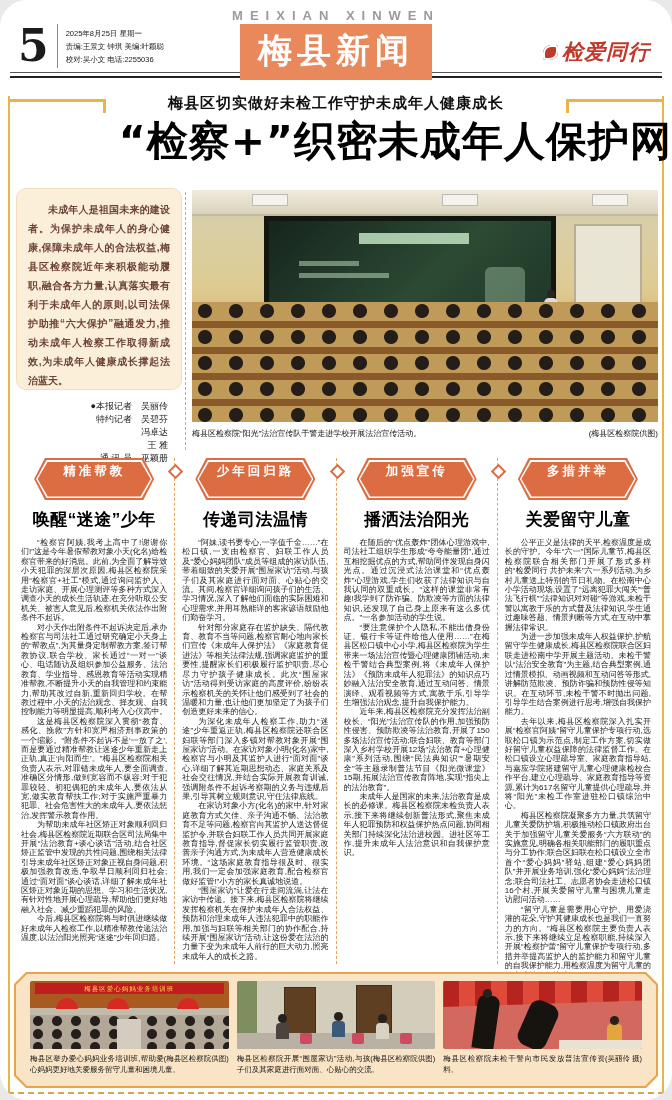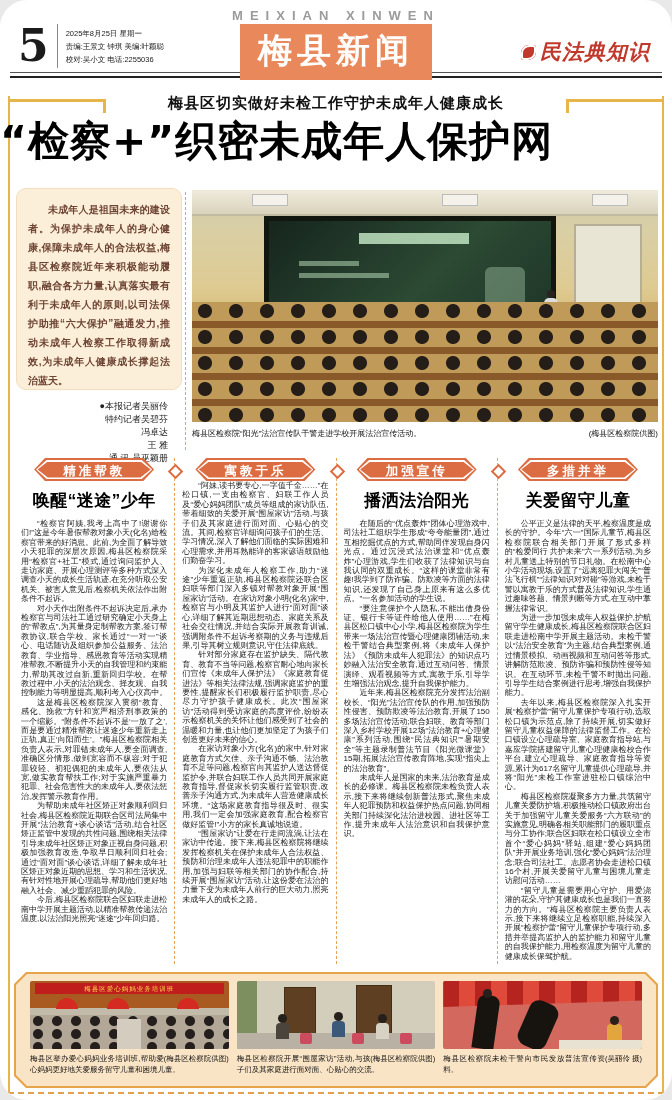--- a/index.html
+++ b/index.html
@@ -27,32 +27,32 @@
   .frame-v{position:absolute;top:96px;bottom:7px;width:2px;background:#E7B54A;}
   .bracket{position:absolute;top:99px;width:96px;height:12px;border-top:3px solid #E7B54A;}
   .bracket.l{left:10px;} .bracket.r{right:10px;}
   .bracket.l::after{content:"";position:absolute;right:0;top:0;width:3px;height:11px;background:#E7B54A;}
   .bracket.r::after{content:"";position:absolute;left:0;top:0;width:3px;height:11px;background:#E7B54A;}
   .bottom-dash{position:absolute;left:8px;right:8px;top:1092px;border-top:2px dashed #E2A14F;}
 
   
   .kicker{position:absolute;top:94px;left:0;width:100%;text-align:center;
     font-size:15px;font-weight:bold;letter-spacing:1px;color:#111;}
-  .main-title{position:absolute;top:114px;left:0;width:100%;text-align:left;
+  .main-title{position:absolute;top:114px;left:0;width:100%;text-align:right;
     font-size:41px;font-weight:900;letter-spacing:1px;color:#000;
     font-family:"DejaVu Sans",sans-serif;}
 
   
   .intro-box{position:absolute;left:16px;top:188px;width:166px;height:202px;
     background:#FCEFDA;border:1px solid #F2DDBC;border-radius:10px;
     padding:11px 11px;box-sizing:border-box;}
   .intro-box p{margin:0;font-size:10px;line-height:19px;text-indent:2em;
     text-align:justify;color:#6E4434;font-weight:bold;}
   .credits{position:absolute;left:16px;top:400px;width:166px;font-size:9px;color:#222;}
-  .credit-row{display:flex;justify-content:flex-end;line-height:13px;padding-right:14px;}
+  .credit-row{display:flex;justify-content:flex-end;gap:9px;line-height:13px;padding-right:14px;}
   .credit-row .lab{min-width:52px;text-align:right;}
   .intro-divider{position:absolute;left:185px;top:192px;height:258px;border-left:1px dashed #E8A35B;}
 
   
   .mp{position:absolute;left:192px;top:190px;width:466px;height:232px;overflow:hidden;
       background:linear-gradient(180deg,#cdc6aa 0,#d9cfa6 16%,#decb92 42%,#d4b26b 62%,#a5762f 100%);}
   .mp .ceil{position:absolute;top:0;left:0;right:0;height:24px;
       background:linear-gradient(#f0ebdb,#d9d3bd);border-bottom:2px solid #c2bba1;}
   .mp .ac{position:absolute;top:4px;width:34px;height:10px;background:#f4f2ea;border:1px solid #bbb;}
   .mp .screen{position:absolute;left:72px;top:26px;width:282px;height:116px;
@@ -74,21 +74,21 @@
   
   .columns{position:absolute;left:14px;right:14px;top:458px;height:506px;display:flex;}
   .col{flex:1;padding:0 7px;position:relative;min-width:0;}
   .col + .col{border-left:1px dashed #E8A35B;}
   .diamond{position:absolute;left:-5px;top:8px;width:7px;height:7px;background:#fff;
       border:2px solid #DC6C41;transform:rotate(45deg);z-index:2;}
   .tagwrap{width:116px;margin:0 auto;clip-path:polygon(9% 0,91% 0,100% 50%,91% 100%,9% 100%,0 50%);
       background:#DC6C41;padding:2px;}
   .tagwrap .mid{clip-path:polygon(9% 0,91% 0,100% 50%,91% 100%,9% 100%,0 50%);background:#fff;padding:1.5px;}
   .tag{clip-path:polygon(9% 0,91% 0,100% 50%,91% 100%,9% 100%,0 50%);background:#DC6C41;color:#fff;
-      font-size:12.5px;font-weight:900;letter-spacing:3px;text-align:center;line-height:19px;height:16px;}
+      font-size:12.5px;font-weight:900;letter-spacing:3px;text-align:center;line-height:19px;height:35px;}
   .subhead{font-size:17px;font-weight:900;text-align:center;margin:8px 0 7px;letter-spacing:.5px;color:#000;}
   .col-body{height:444px;overflow:hidden;}
   .col-body p{margin:0;text-indent:2em;font-size:8px;line-height:9.4px;
       text-align:justify;color:#1b1b1b;}
 
   
   .bstrip-border{position:absolute;left:14px;right:14px;top:972px;height:116px;
       background:#E8A44B;clip-path:polygon(12px 0,calc(100% - 12px) 0,100% 12px,100% calc(100% - 12px),
       calc(100% - 12px) 100%,12px 100%,0 calc(100% - 12px),0 12px);padding:2px;box-sizing:border-box;}
   .bstrip{width:100%;height:100%;background:#FAE4C6;
@@ -142,21 +142,21 @@
     <div class="page-num">5</div>
     <div class="header-div"></div>
     <div class="header-info">
       <div>2025年8月25日  星期一</div>
       <div>责编:王景文  钟琪  美编:叶颖聪</div>
       <div>校对:吴小文  电话:2255036</div>
     </div>
   </div>
   <div class="logo">
     <span class="logo-flower"></span>
-    <span class="logo-text">民法典知识</span>
+    <span class="logo-text">检爱同行</span>
   </div>
 
   <div class="frame-v" style="left:8px;"></div>
   <div class="frame-v" style="right:8px;"></div>
   <div class="bracket l"></div>
   <div class="bracket r"></div>
   <div class="bottom-dash"></div>
 
   <div class="kicker">梅县区切实做好未检工作守护未成年人健康成长</div>
   <div class="main-title">“检察+”织密未成年人保护网</div>
@@ -216,35 +216,36 @@
           <div class="mid">
             <div class="tag">精准帮教</div>
           </div>
         </div>
       <div class="subhead">唤醒“迷途”少年</div>
       <div class="col-body">
         <p>“检察官阿姨,我考上高中了!谢谢你们!”这是今年暑假帮教对象小天(化名)给检察官带来的好消息。此前,为全面了解导致小天犯罪的深层次原因,梅县区检察院采用“检察官+社工”模式,通过询问监护人、走访家庭、开展心理测评等多种方式深入调查小天的成长生活轨迹,在充分听取公安机关、被害人意见后,检察机关依法作出附条件不起诉。</p>
         <p>对小天作出附条件不起诉决定后,承办检察官与司法社工通过研究确定小天身上的“帮教点”,为其量身定制帮教方案,签订帮教协议,联合学校、家长通过“一对一”谈心、电话随访及组织参加公益服务、法治教育、学业指导、感恩教育等活动实现精准帮教,不断提升小天的自我管理和约束能力,帮助其改过自新,重新回归学校。在帮教过程中,小天的法治观念、择友观、自我控制能力等明显提高,顺利考入心仪高中。</p>
         <p>这是梅县区检察院深入贯彻“教育、感化、挽救”方针和宽严相济刑事政策的一个缩影。“附条件不起诉不是‘一放了之’,而是要通过精准帮教让迷途少年重新走上正轨,真正‘向阳而生’。”梅县区检察院相关负责人表示,对罪错未成年人,要全面调查,准确区分情形,做到宽容而不纵容;对于犯罪较轻、初犯偶犯的未成年人,要依法从宽,做实教育帮扶工作;对于实施严重暴力犯罪、社会危害性大的未成年人,要依法惩治,发挥警示教育作用。</p>
         <p>为帮助未成年社区矫正对象顺利回归社会,梅县区检察院近期联合区司法局集中开展“法治教育+谈心谈话”活动,结合社区矫正监管中发现的共性问题,围绕相关法律引导未成年社区矫正对象正视自身问题,积极加强教育改造,争取早日顺利回归社会;通过“面对面”谈心谈话,详细了解未成年社区矫正对象近期的思想、学习和生活状况,有针对性地开展心理疏导,帮助他们更好地融入社会、减少重蹈犯罪的风险。</p>
-        <p>今后,梅县区检察院联合区妇联走进松南中学开展主题活动,以精准帮教传递法治温度,以法治阳光照亮“迷途”少年回归路。</p>
+        <p>今后,梅县区检察院将与时俱进继续做好未成年人检察工作,以精准帮教传递法治温度,以法治阳光照亮“迷途”少年回归路。</p>
       </div>
     </div>
 
     <div class="col">
       <div class="diamond"></div>
       <div class="tagwrap">
           <div class="mid">
-            <div class="tag">寓教于乐</div>
+            <div class="tag">少年回归路</div>
           </div>
         </div>
+      <div class="subhead">传递司法温情</div>
       <div class="col-body">
         <p>“阿妹,读书要专心,一字值千金……”在松口镇,一支由检察官、妇联工作人员及“爱心妈妈团队”成员等组成的家访队伍,带着细致的关爱开展“围屋家访”活动,与孩子们及其家庭进行面对面、心贴心的交流。其间,检察官详细询问孩子们的生活、学习情况,深入了解他们面临的实际困难和心理需求,并用耳熟能详的客家谚语鼓励他们勤奋学习。</p>
+        <p>针对部分家庭存在监护缺失、隔代教育、教育不当等问题,检察官耐心地向家长们宣传《未成年人保护法》《家庭教育促进法》等相关法律法规,强调家庭监护的重要性,提醒家长们积极履行监护职责,尽心尽力守护孩子健康成长。此次“围屋家访”活动得到受访家庭的高度评价,纷纷表示检察机关的关怀让他们感受到了社会的温暖和力量,也让他们更加坚定了为孩子们创造更好未来的信心。</p>
         <p>为深化未成年人检察工作,助力“迷途”少年重返正轨,梅县区检察院还联合区妇联等部门深入多镇对帮教对象开展“围屋家访”活动。在家访对象小明(化名)家中,检察官与小明及其监护人进行“面对面”谈心,详细了解其近期思想动态、家庭关系及社会交往情况,并结合实际开展教育训诫,强调附条件不起诉考察期的义务与违规后果,引导其树立规则意识,守住法律底线。</p>
-        <p>针对部分家庭存在监护缺失、隔代教育、教育不当等问题,检察官耐心地向家长们宣传《未成年人保护法》《家庭教育促进法》等相关法律法规,强调家庭监护的重要性,提醒家长们积极履行监护职责,尽心尽力守护孩子健康成长。此次“围屋家访”活动得到受访家庭的高度评价,纷纷表示检察机关的关怀让他们感受到了社会的温暖和力量,也让他们更加坚定了为孩子们创造更好未来的信心。</p>
         <p>在家访对象小方(化名)的家中,针对家庭教育方式欠佳、亲子沟通不畅、法治教育不足等问题,检察官向其监护人送达督促监护令,并联合妇联工作人员共同开展家庭教育指导,督促家长切实履行监管职责,改善亲子沟通方式,为未成年人营造健康成长环境。“这场家庭教育指导很及时、很实用,我们一定会加强家庭教育,配合检察官做好监管!”小方的家长真诚地说道。</p>
         <p>“围屋家访”让爱在行走间流淌,让法在家访中传递。接下来,梅县区检察院将继续发挥检察机关在保护未成年人合法权益、预防和治理未成年人违法犯罪中的职能作用,加强与妇联等相关部门的协作配合,持续开展“围屋家访”活动,让这份爱在法治的力量下变为未成年人前行的巨大动力,照亮未成年人的成长之路。</p>
       </div>
     </div>
 
     <div class="col">
       <div class="diamond"></div>
       <div class="tagwrap">
           <div class="mid">
             <div class="tag">加强宣传</div>
@@ -263,21 +264,21 @@
       <div class="diamond"></div>
       <div class="tagwrap">
           <div class="mid">
             <div class="tag">多措并举</div>
           </div>
         </div>
       <div class="subhead">关爱留守儿童</div>
       <div class="col-body">
         <p>公平正义是法律的天平,检察温度是成长的守护。今年“六一”国际儿童节,梅县区检察院联合相关部门开展了形式多样的“检爱同行 共护未来”六一系列活动,为乡村儿童送上特别的节日礼物。在松南中心小学活动现场,设置了“远离犯罪大闯关”“普法飞行棋”“法律知识对对碰”等游戏,未检干警以寓教于乐的方式普及法律知识,学生通过趣味答题、情景判断等方式,在互动中掌握法律常识。</p>
         <p>为进一步加强未成年人权益保护,护航留守学生健康成长,梅县区检察院联合区妇联走进松南中学开展主题活动。未检干警以“法治安全教育”为主题,结合典型案例,通过情景模拟、动画视频和互动问答等形式,讲解防范欺凌、预防诈骗和预防性侵等知识。在互动环节,未检干警不时抛出问题,引导学生结合案例进行思考,增强自我保护能力。</p>
-        <p>去年以来,梅县区检察院深入扎实开展“检察护蕾”留守儿童保护专项行动,选取松口镇为示范点,除了持续开展,切实做好留守儿童权益保障的法律监督工作。在松口镇设立心理疏导室、家庭教育指导站,与嘉应学院搭建留守儿童心理健康检校合作平台,建立心理疏导、家庭教育指导等资源,累计为617名留守儿童提供心理疏导,并将“阳光”未检工作室进驻松口镇综治中心。</p>
+        <p>去年以来,梅县区检察院深入扎实开展“检察官阿姨”留守儿童保护专项行动,选取松口镇为示范点,制定工作方案,切实做好留守儿童权益保障的法律监督工作。在松口镇设立心理疏导室、家庭教育指导站,与嘉应学院搭建留守儿童心理健康检校合作平台,建立心理疏导、家庭教育指导等资源,累计为617名留守儿童提供心理疏导,并将“阳光”未检工作室进驻松口镇综治中心。</p>
         <p>梅县区检察院凝聚多方力量,共筑留守儿童关爱防护墙,积极推动松口镇政府出台关于加强留守儿童关爱服务“六方联动”的实施意见,明确各相关职能部门的履职重点与分工协作;联合区妇联在松口镇设立全市首个“爱心妈妈”驿站,组建“爱心妈妈团队”并开展业务培训,强化“爱心妈妈”法治理念;联合司法社工、志愿者协会走进松口镇16个村,开展关爱留守儿童与困境儿童走访慰问活动……</p>
         <p>“留守儿童是需要用心守护、用爱浇灌的花朵,守护其健康成长也是我们一直努力的方向。”梅县区检察院主要负责人表示,接下来将继续立足检察职能,持续深入开展“检察护蕾”留守儿童保护专项行动,多措并举提高监护人的监护能力和留守儿童的自我保护能力,用检察温度为留守儿童的健康成长保驾护航。</p>
       </div>
     </div>
 
   </div>
 
   <div class="bstrip-border">
     <div class="bstrip">
 

